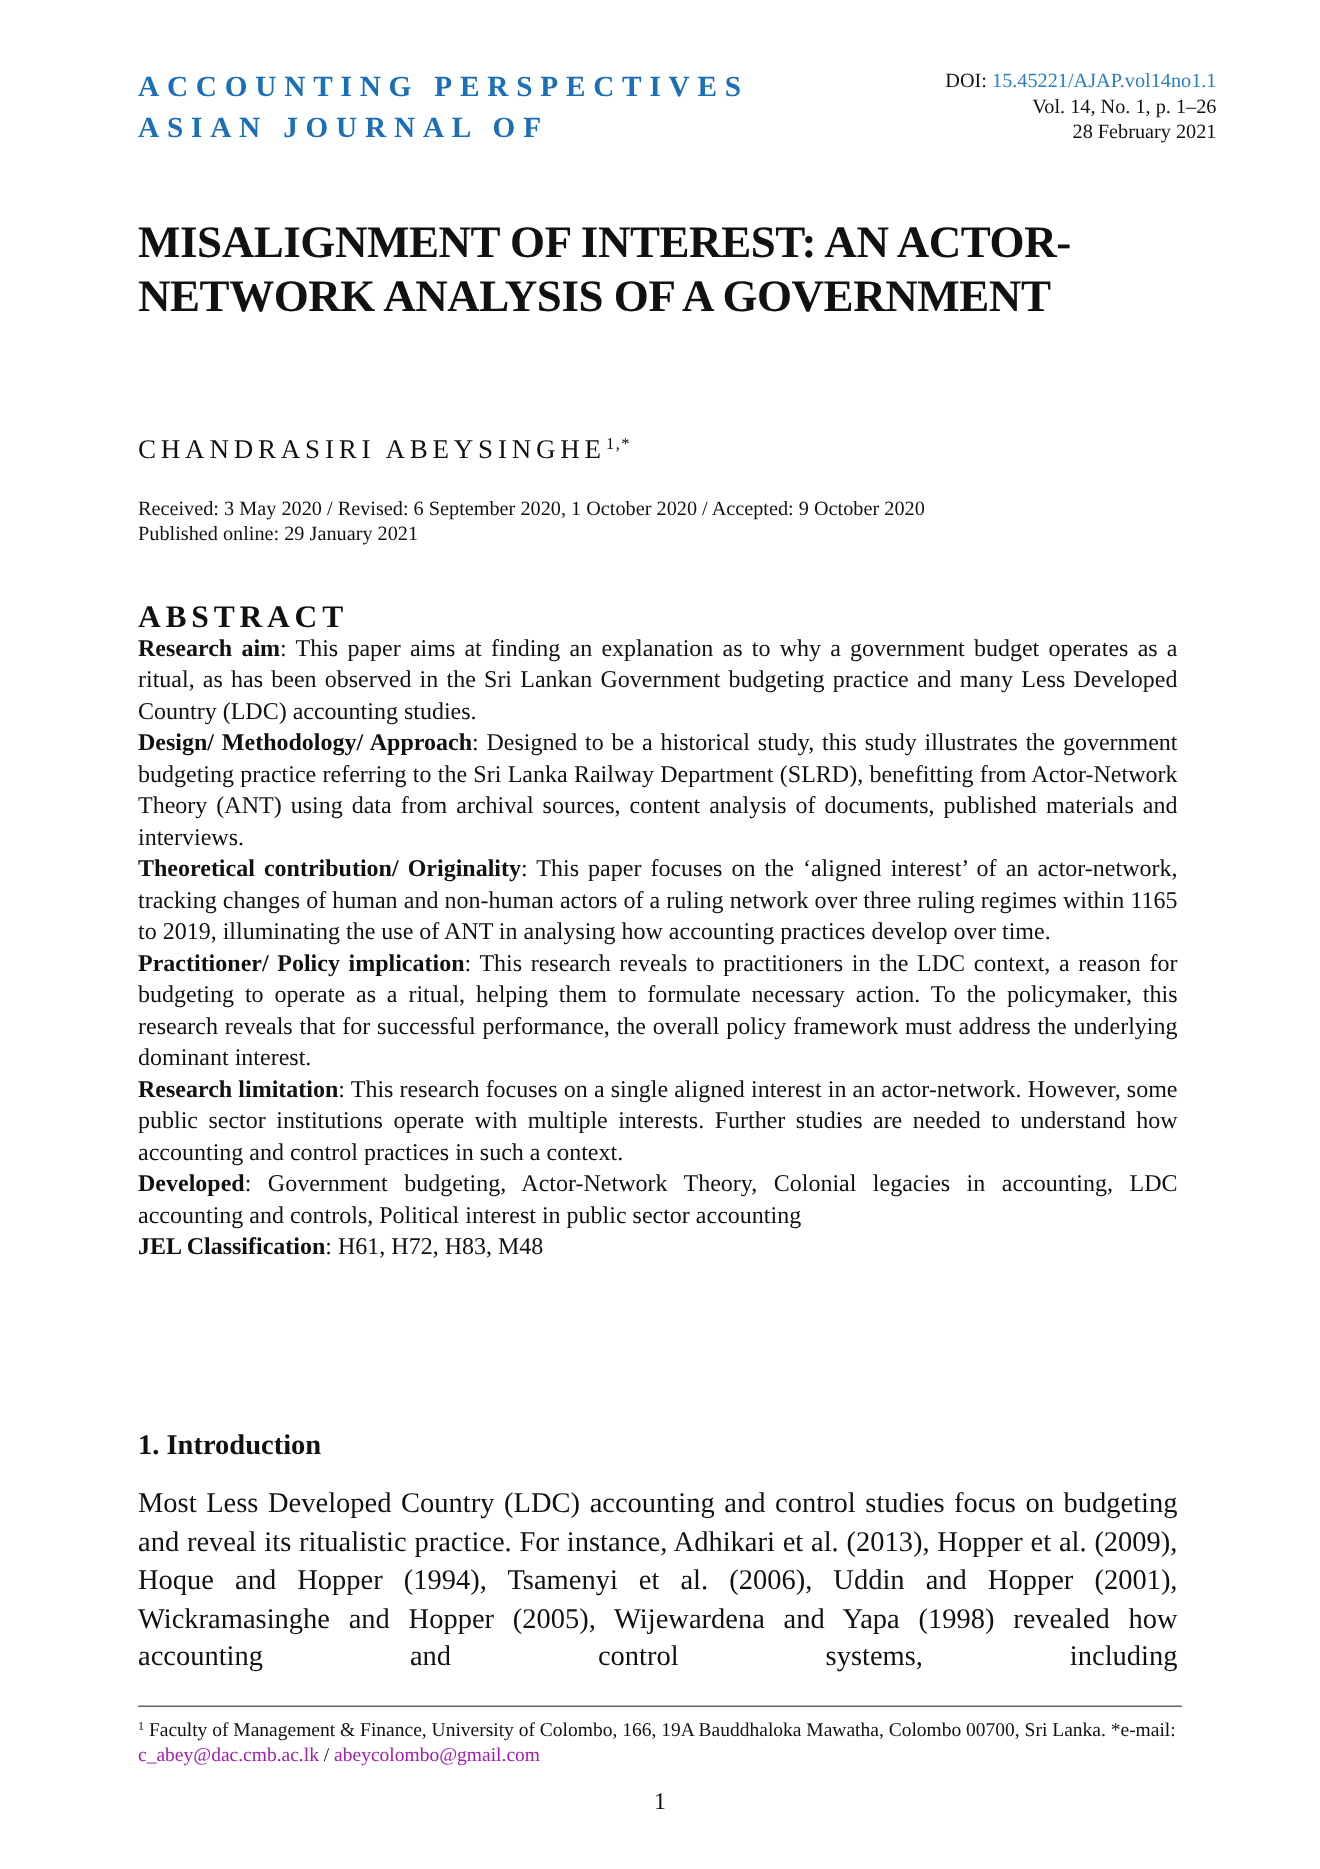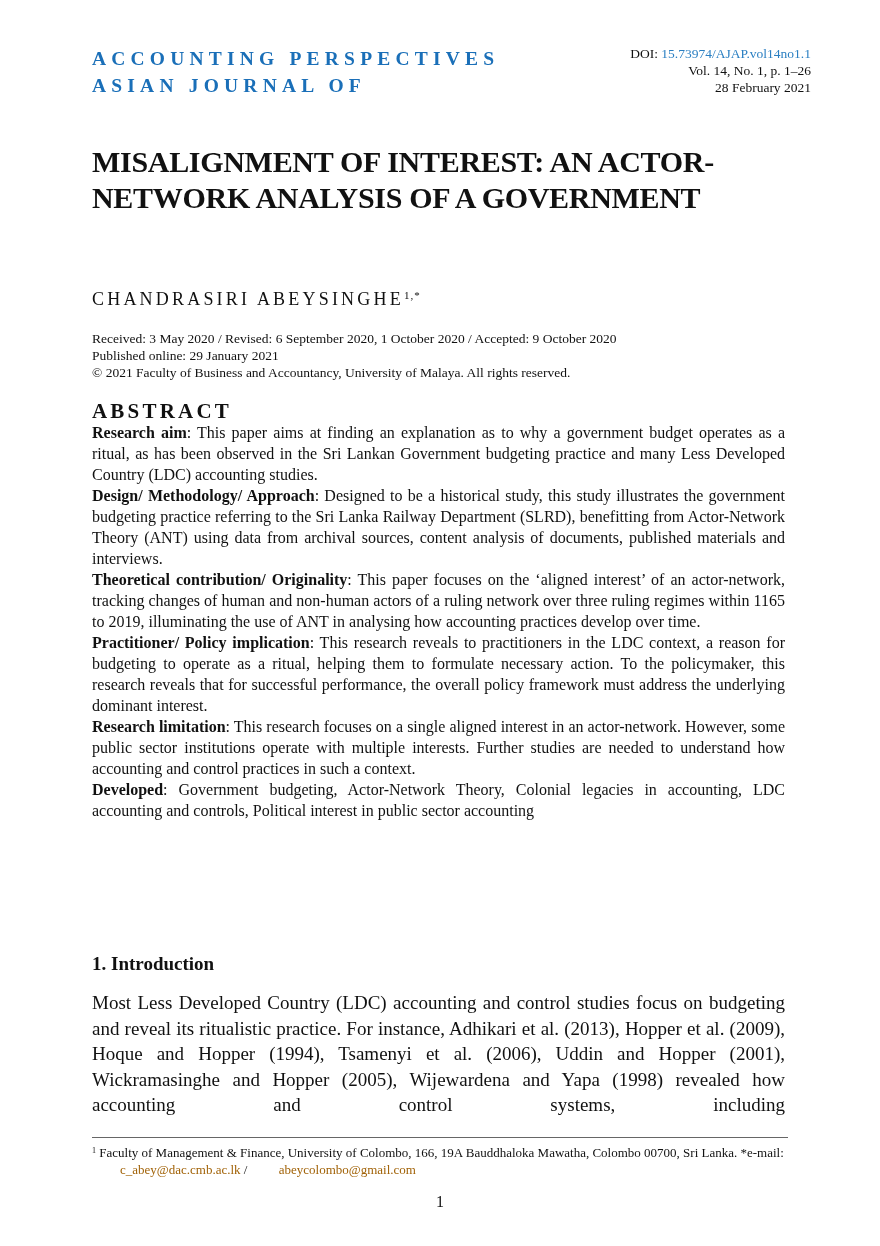--- a/index.html
+++ b/index.html
@@ -47,64 +47,64 @@
   }
   .footnote-rule {
     position: absolute; left: 92px; top: 1137px; width: 696px; height: 0;
     border-top: 1.5px solid #666;
   }
   .footnote {
     position: absolute; left: 92px; top: 1143px; width: 700px;
     font-size: 13px; line-height: 16.5px;
   }
   .footnote sup { font-size: 8px; vertical-align: 4px; }
-  .footnote a { color: #a16207; text-decoration: none; margin-left: 28px; }
+  .footnote a { color: #a21caf; text-decoration: none; }
   .pagenum {
     position: absolute; left: 0; width: 880px; top: 1193px; text-align: center; font-size: 16px;
   }
 </style>
 </head>
 <body>
 
 <div class="journal">
   <div>ACCOUNTING PERSPECTIVES</div>
   <div>ASIAN JOURNAL OF</div>
 </div>
 
 <div class="meta">
   <div>
-    <span>DOI: </span><a>15.73974/AJAP.vol14no1.1</a>
+    <span>DOI: </span><a>15.45221/AJAP.vol14no1.1</a>
   </div>
   <div>Vol. 14, No. 1, p. 1–26</div>
   <div>28 February 2021</div>
 </div>
 
 <h1 class="title">
   <div>MISALIGNMENT OF INTEREST: AN ACTOR-</div>
   <div>NETWORK ANALYSIS OF A GOVERNMENT</div>
 </h1>
 
 <div class="author">
   <span>CHANDRASIRI ABEYSINGHE</span><sup>1,*</sup>
 </div>
 
 <div class="dates">
   <div>Received: 3 May 2020 / Revised: 6 September 2020, 1 October 2020 / Accepted: 9 October 2020</div>
   <div>Published online: 29 January 2021</div>
-  <div>© 2021 Faculty of Business and Accountancy, University of Malaya. All rights reserved.</div>
 </div>
 
 <div class="abstract">
   <div class="abs-head">ABSTRACT</div>
   <p><b>Research aim</b><span>: This paper aims at finding an explanation as to why a government budget operates as a ritual, as has been observed in the Sri Lankan Government budgeting practice and many Less Developed Country (LDC) accounting studies.</span></p>
   <p><b>Design/ Methodology/ Approach</b><span>: Designed to be a historical study, this study illustrates the government budgeting practice referring to the Sri Lanka Railway Department (SLRD), benefitting from Actor-Network Theory (ANT) using data from archival sources, content analysis of documents, published materials and interviews.</span></p>
   <p><b>Theoretical contribution/ Originality</b><span>: This paper focuses on the ‘aligned interest’ of an actor-network, tracking changes of human and non-human actors of a ruling network over three ruling regimes within 1165 to 2019, illuminating the use of ANT in analysing how accounting practices develop over time.</span></p>
   <p><b>Practitioner/ Policy implication</b><span>: This research reveals to practitioners in the LDC context, a reason for budgeting to operate as a ritual, helping them to formulate necessary action. To the policymaker, this research reveals that for successful performance, the overall policy framework must address the underlying dominant interest.</span></p>
   <p><b>Research limitation</b><span>: This research focuses on a single aligned interest in an actor-network. However, some public sector institutions operate with multiple interests. Further studies are needed to understand how accounting and control practices in such a context.</span></p>
   <p><b>Developed</b><span>: Government budgeting, Actor-Network Theory, Colonial legacies in accounting, LDC accounting and controls, Political interest in public sector accounting</span></p>
+  <p><b>JEL Classification</b><span>: H61, H72, H83, M48</span></p>
 </div>
 
 <h2 class="intro-head">1. Introduction</h2>
 <p class="intro-body">Most Less Developed Country (LDC) accounting and control studies focus on budgeting and reveal its ritualistic practice. For instance, Adhikari et al. (2013), Hopper et al. (2009), Hoque and Hopper (1994), Tsamenyi et al. (2006), Uddin and Hopper (2001), Wickramasinghe and Hopper (2005), Wijewardena and Yapa (1998) revealed how accounting and control systems, including</p>
 
 <div class="footnote-rule"></div>
 <div class="footnote">
   <sup>1</sup>
   <span>Faculty of Management &amp; Finance, University of Colombo, 166, 19A Bauddhaloka Mawatha, Colombo 00700, Sri Lanka. *e-mail: </span><a>c_abey@dac.cmb.ac.lk</a><span> / </span><a>abeycolombo@gmail.com</a>
 </div>

